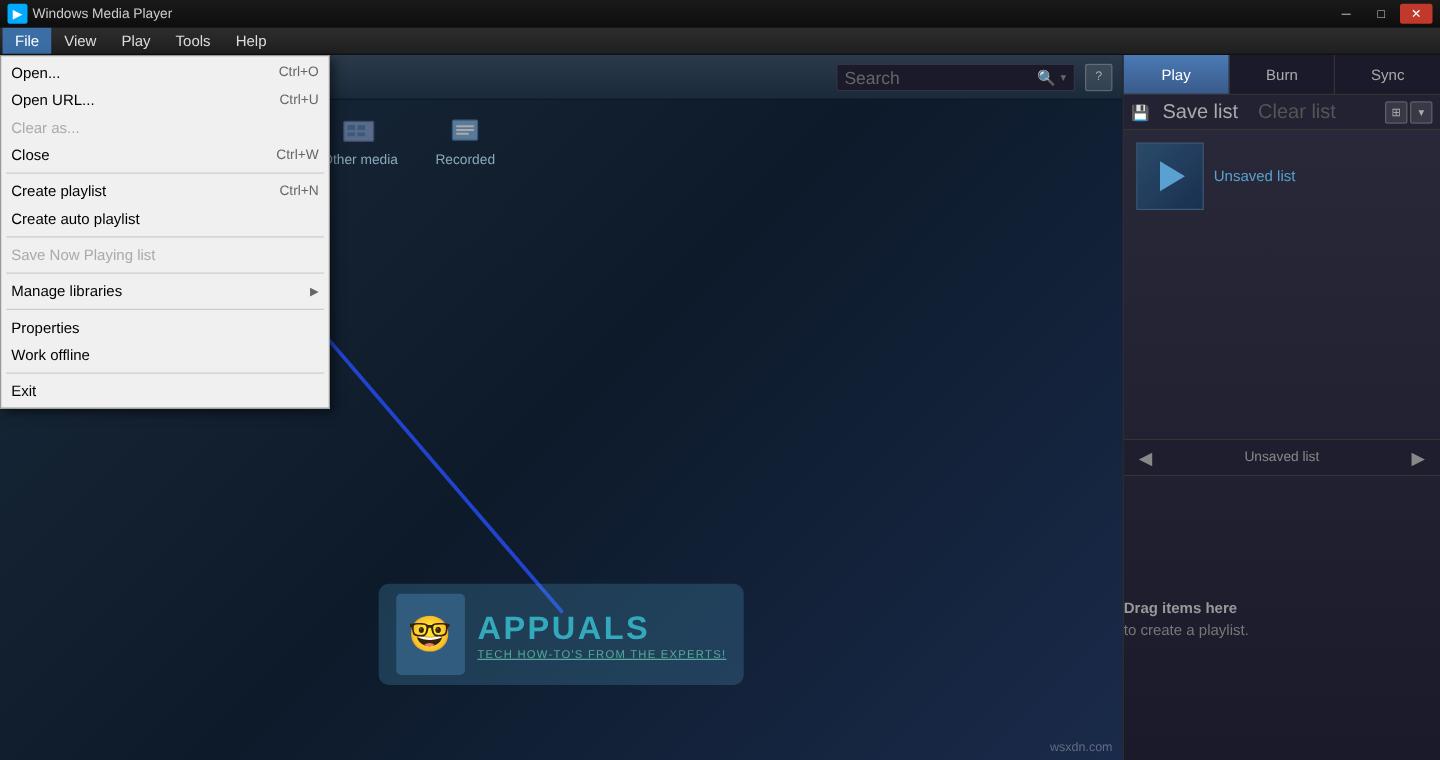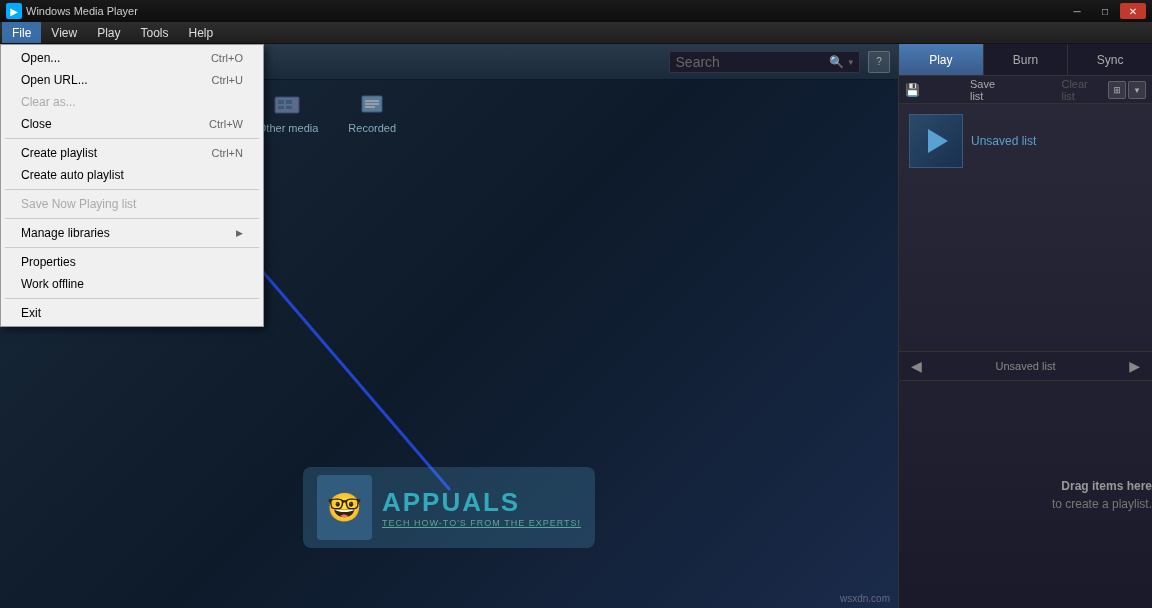--- a/index.html
+++ b/index.html
@@ -235,25 +235,24 @@
       align-items: center;
       padding: 0 6px;
       gap: 4px;
       border-bottom: 1px solid #333;
     }
     .panel-toolbar-btn {
       display: flex;
       align-items: center;
       gap: 3px;
       padding: 2px 6px;
-      font-size: 11px;
+      font-size: 16px;
       color: #aaa;
       cursor: pointer;
       border-radius: 2px;
-      margin-left: 40px;
     }
     .panel-toolbar-btn.disabled { color: #555; cursor: default; }
 
     
     #unsaved-list-area {
       flex: 1;
       display: flex;
       flex-direction: column;
       padding: 10px;
     }
@@ -305,21 +304,21 @@
       text-align: center;
       color: #888;
       font-size: 11px;
     }
 
     
     #drag-here {
       flex: 1;
       display: flex;
       flex-direction: column;
-      align-items: flex-end;
+      align-items: flex-start;
       justify-content: center;
       color: #888;
       font-size: 12px;
       gap: 4px;
     }
     #drag-here-main {
       font-weight: bold;
       color: #999;
     }
     #drag-here-sub {
@@ -339,21 +338,21 @@
       padding: 2px 0;
     }
     .menu-separator {
       height: 1px;
       background: #ccc;
       margin: 3px 4px;
     }
     .dropdown-item {
       display: flex;
       align-items: center;
-      padding: 4px 20px;
+      padding: 4px 8px;
       font-size: 12px;
       color: #000;
       cursor: pointer;
       justify-content: space-between;
       min-height: 22px;
     }
     .dropdown-item.disabled {
       color: #aaa;
       cursor: default;
     }

